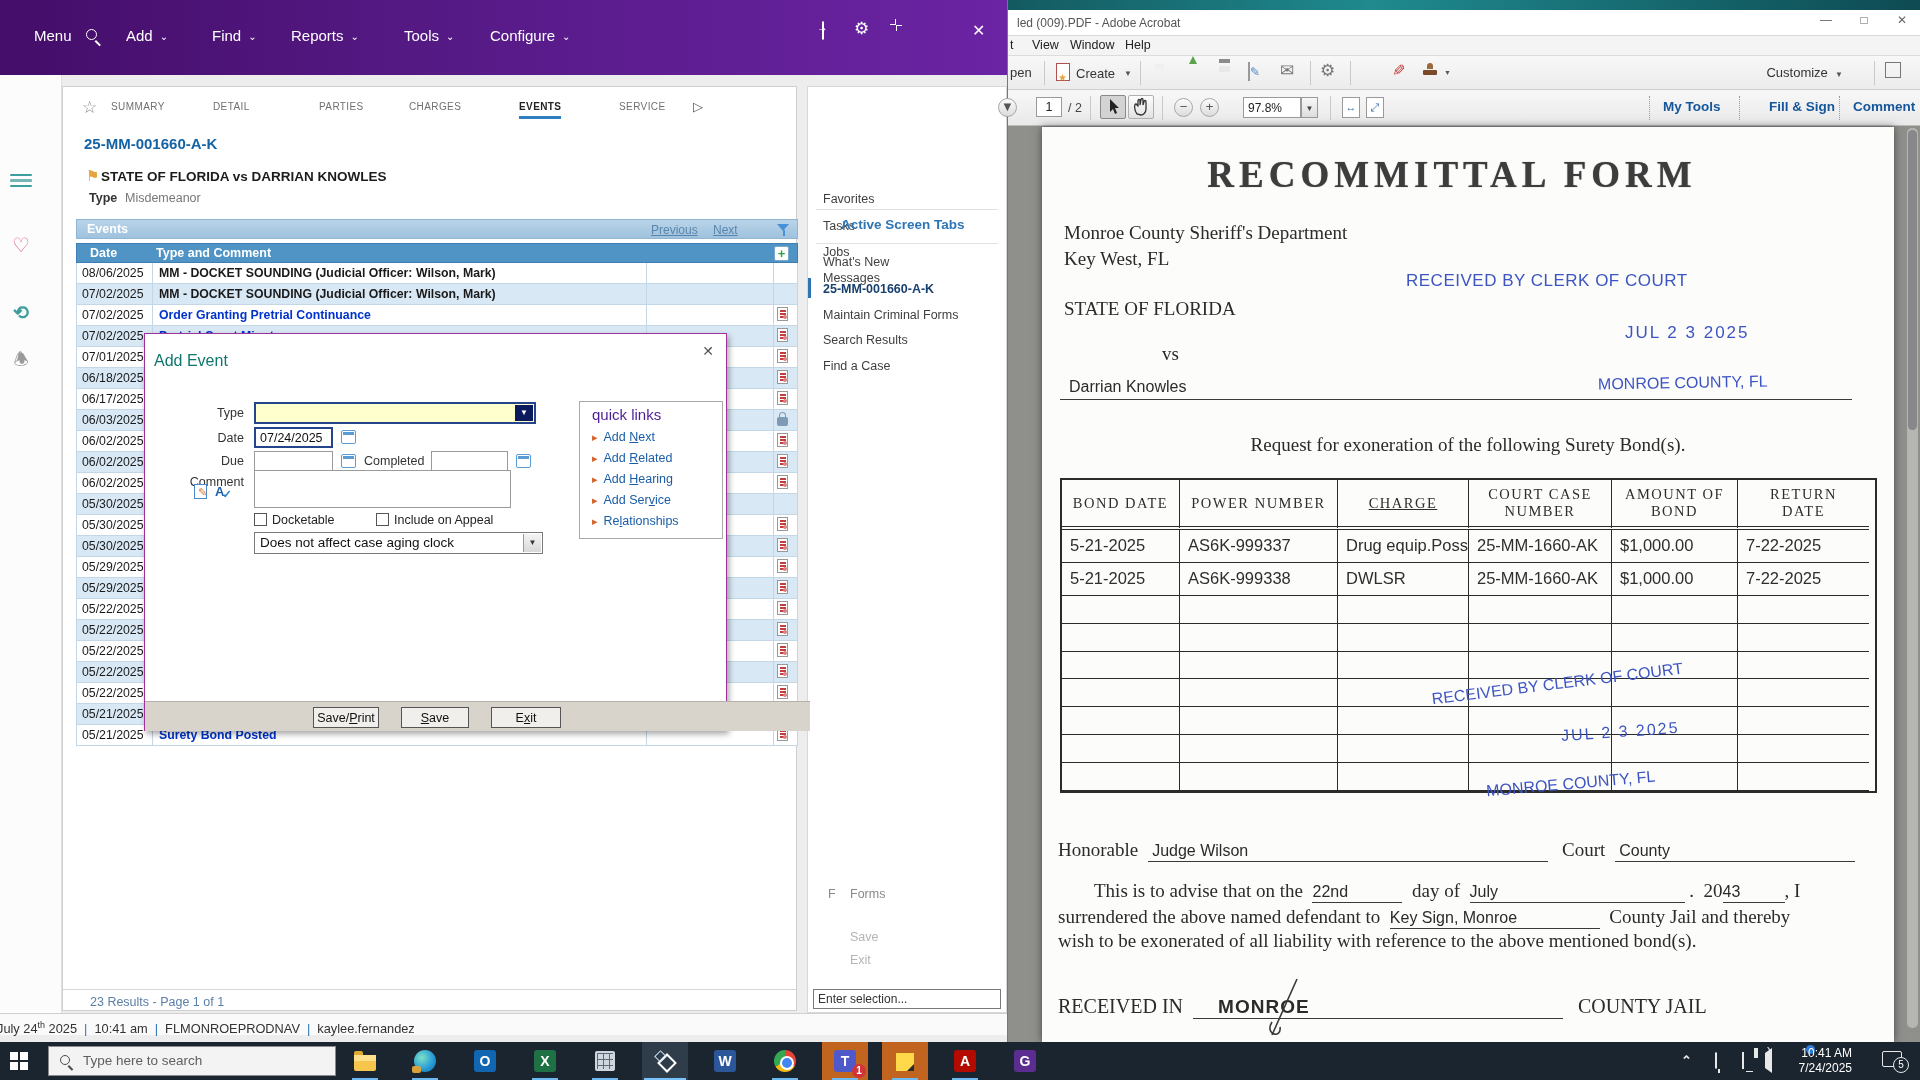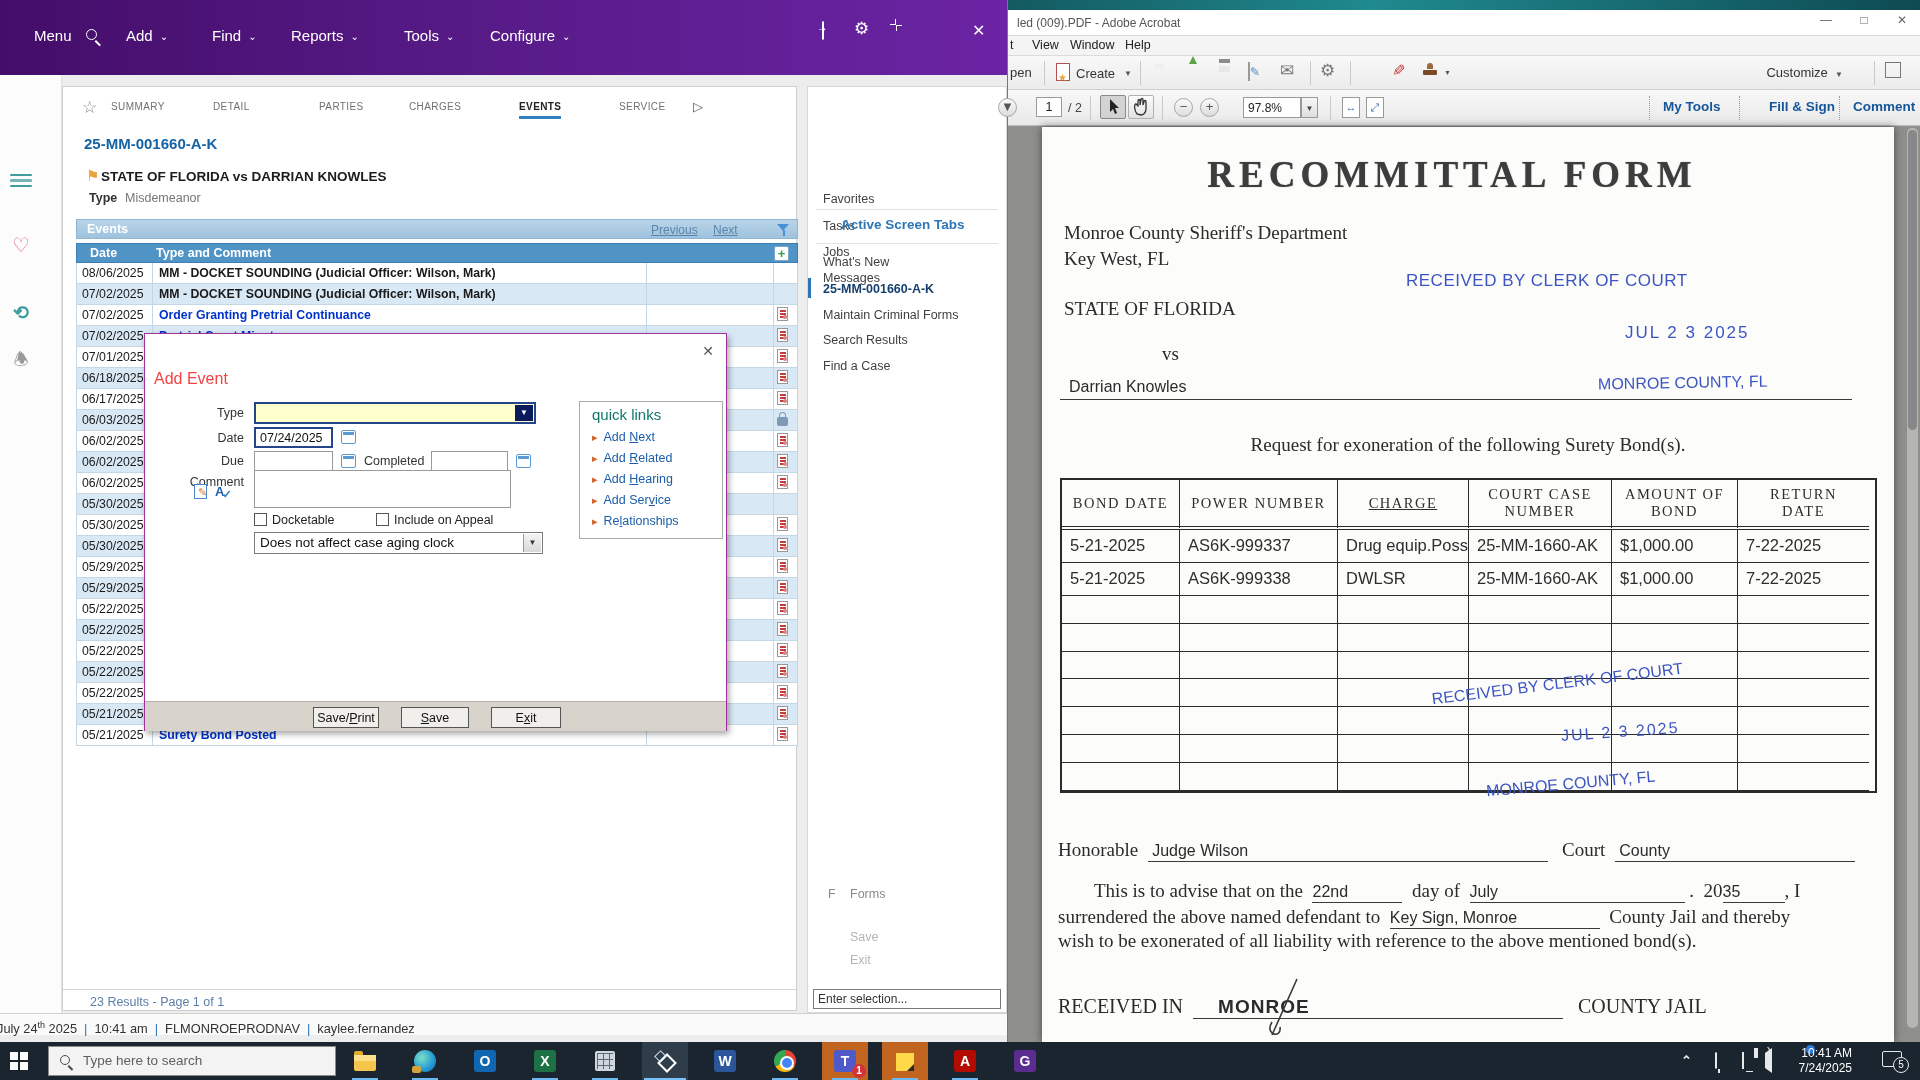--- a/index.html
+++ b/index.html
@@ -106,21 +106,21 @@
   #statusbar { position:absolute; left:0; top:1013px; width:1007px; height:22px; background:#fafafa;
     border-top:1px solid #d0d0d0; font-size:12.8px; color:#333; }
   #statusbar .seg { position:relative; top:6px; }
   #statusbar .bar { color:#2e75b6; padding:0 7px; }
   sup { font-size:9px; }
 
   
   #dialog { position:absolute; left:144px; top:333px; width:583px; height:398px; background:#fff;
     border:1px solid #a0309a; box-shadow:2px 3px 6px rgba(0,0,0,.35); z-index:40; }
   #dlg-close { position:absolute; right:12px; top:9px; font-size:14px; color:#555; cursor:pointer; }
-  #dlg-title { position:absolute; left:9px; top:36px; font-size:16px; color:#ef4444; }
+  #dlg-title { position:absolute; left:9px; top:18px; font-size:16px; color:#0f766e; }
   .dlg-label { position:absolute; font-size:12.5px; color:#333; text-align:right; width:70px; }
   #fld-type { position:absolute; left:109px; top:68px; width:282px; height:22px; background:#ffffce;
     border:2px solid #24448c; }
   #fld-type-btn { position:absolute; right:1px; top:1px; width:18px; height:16px; background:#0a1a5c;
     color:#fff; font-size:8px; text-align:center; line-height:16px; cursor:pointer; }
   .txt { position:absolute; height:20px; border:1px solid #9a9a9a; background:#fff; font-size:12.5px;
     color:#111; padding:2px 4px; font-family:"Liberation Sans",sans-serif; }
   #fld-date { left:109px; top:93px; width:79px; border:2px solid #24448c; height:21px; }
   #fld-due { left:109px; top:117px; width:79px; }
   #fld-completed { left:286px; top:117px; width:77px; }
@@ -133,24 +133,24 @@
   #cmt-ico2::after { content:"\2713"; color:#2f7fc1; font-size:11px; position:relative; top:2px; left:-2px; }
   #fld-comment { position:absolute; left:109px; top:136px; width:257px; height:38px; background:#fff; border:1px solid #9a9a9a; }
   .cb { position:absolute; width:13px; height:13px; border:1.5px solid #555; background:#fff; }
   .cb-label { position:absolute; font-size:12.5px; color:#222; }
   #fld-aging { position:absolute; left:109px; top:198px; width:289px; height:22px; border:1px solid #7a7a7a;
     background:#fff; font-size:13.5px; color:#111; padding:2px 5px; }
   #fld-aging-btn { position:absolute; right:1px; top:1px; width:18px; height:18px;
     background:linear-gradient(#f4f4f4,#d8d8d8); border-left:1px solid #999; color:#333; font-size:8px;
     text-align:center; line-height:18px; cursor:pointer; }
   #qlinks { position:absolute; left:434px; top:67px; width:144px; height:138px; border:1px solid #aaa; }
-  #qlinks-title { position:absolute; left:12px; top:4px; font-size:15px; color:#0f766e; }
+  #qlinks-title { position:absolute; left:12px; top:4px; font-size:15px; color:#4c1d95; }
   .ql { position:absolute; left:12px; font-size:12.5px; color:#1a5da8; cursor:pointer; white-space:nowrap; }
   .ql::before { content:"\25B8"; color:#d2622a; margin-right:6px; font-size:11px; }
-  #dlg-btnbar { position:absolute; left:0; top:367px; width:581px; height:30px; background:#d8d4cc; border-top:1px solid #b5b1a8;padding-left:16px; }
+  #dlg-btnbar { position:absolute; left:0; top:367px; width:665px; height:30px; background:#d8d4cc; border-top:1px solid #b5b1a8;padding-left:16px; }
   .dlg-btn { position:absolute; top:5px; height:21px; background:#f0efec; border:1px solid #555;
     font-size:12.5px; color:#111; text-align:center; padding-top:3px; cursor:pointer; }
 
   
   #acrobat { position:absolute; left:1007px; top:0; width:913px; height:1042px; background:#8f8f8c; border-left:1px solid #77777a; }
   #desk-strip { position:absolute; left:0; top:0; width:913px; height:10px;
     background:linear-gradient(90deg,#135a60,#1f8a8f 40%,#0e4a52); }
   #acr-title { position:absolute; left:0; top:10px; width:913px; height:26px; background:#ffffff; border-bottom:1px solid #d9d9d9; }
   #acr-title .t { position:absolute; left:9px; top:6px; font-size:12px; color:#555; }
   .acr-winbtn { position:absolute; top:3px; width:30px; height:20px; color:#666; font-size:12px; text-align:center; cursor:pointer; }
@@ -747,21 +747,21 @@
         <span>Court</span>&nbsp;
         <span class="uline" style="width:240px"><span class="wrote" style="font-size:16px">&nbsp;<span>County</span></span></span>
       </div>
 
       <div class="pdf-line" style="left:52px;top:753px">
         <span>This is to advise that on the</span>&nbsp;
         <span class="uline" style="width:90px"><span class="wrote" style="font-size:16px"><span>22nd</span></span></span>&nbsp;
         <span>day of</span>&nbsp;
         <span class="uline" style="width:215px"><span class="wrote" style="font-size:16px"><span>July</span></span></span>
         <span>.</span>&nbsp;
-        <span>20</span><span class="uline" style="width:62px"><span class="wrote" style="font-size:16px"><span>35</span></span></span><span>, I</span>
+        <span>20</span><span class="uline" style="width:62px"><span class="wrote" style="font-size:16px"><span>43</span></span></span><span>, I</span>
       </div>
       <div class="pdf-line" style="left:16px;top:779px">
         <span>surrendered the above named defendant to</span>&nbsp;
         <span class="uline" style="width:210px"><span class="wrote" style="font-size:16px"><span>Key Sign, Monroe</span></span></span>&nbsp;
         <span>County Jail and thereby</span>
       </div>
       <div class="pdf-line" style="left:16px;top:803px">wish to be exonerated of all liability with reference to the above mentioned bond(s).</div>
 
       <div class="pdf-line" style="left:16px;top:868px;font-size:20px">
         <span>RECEIVED IN</span>&nbsp;

